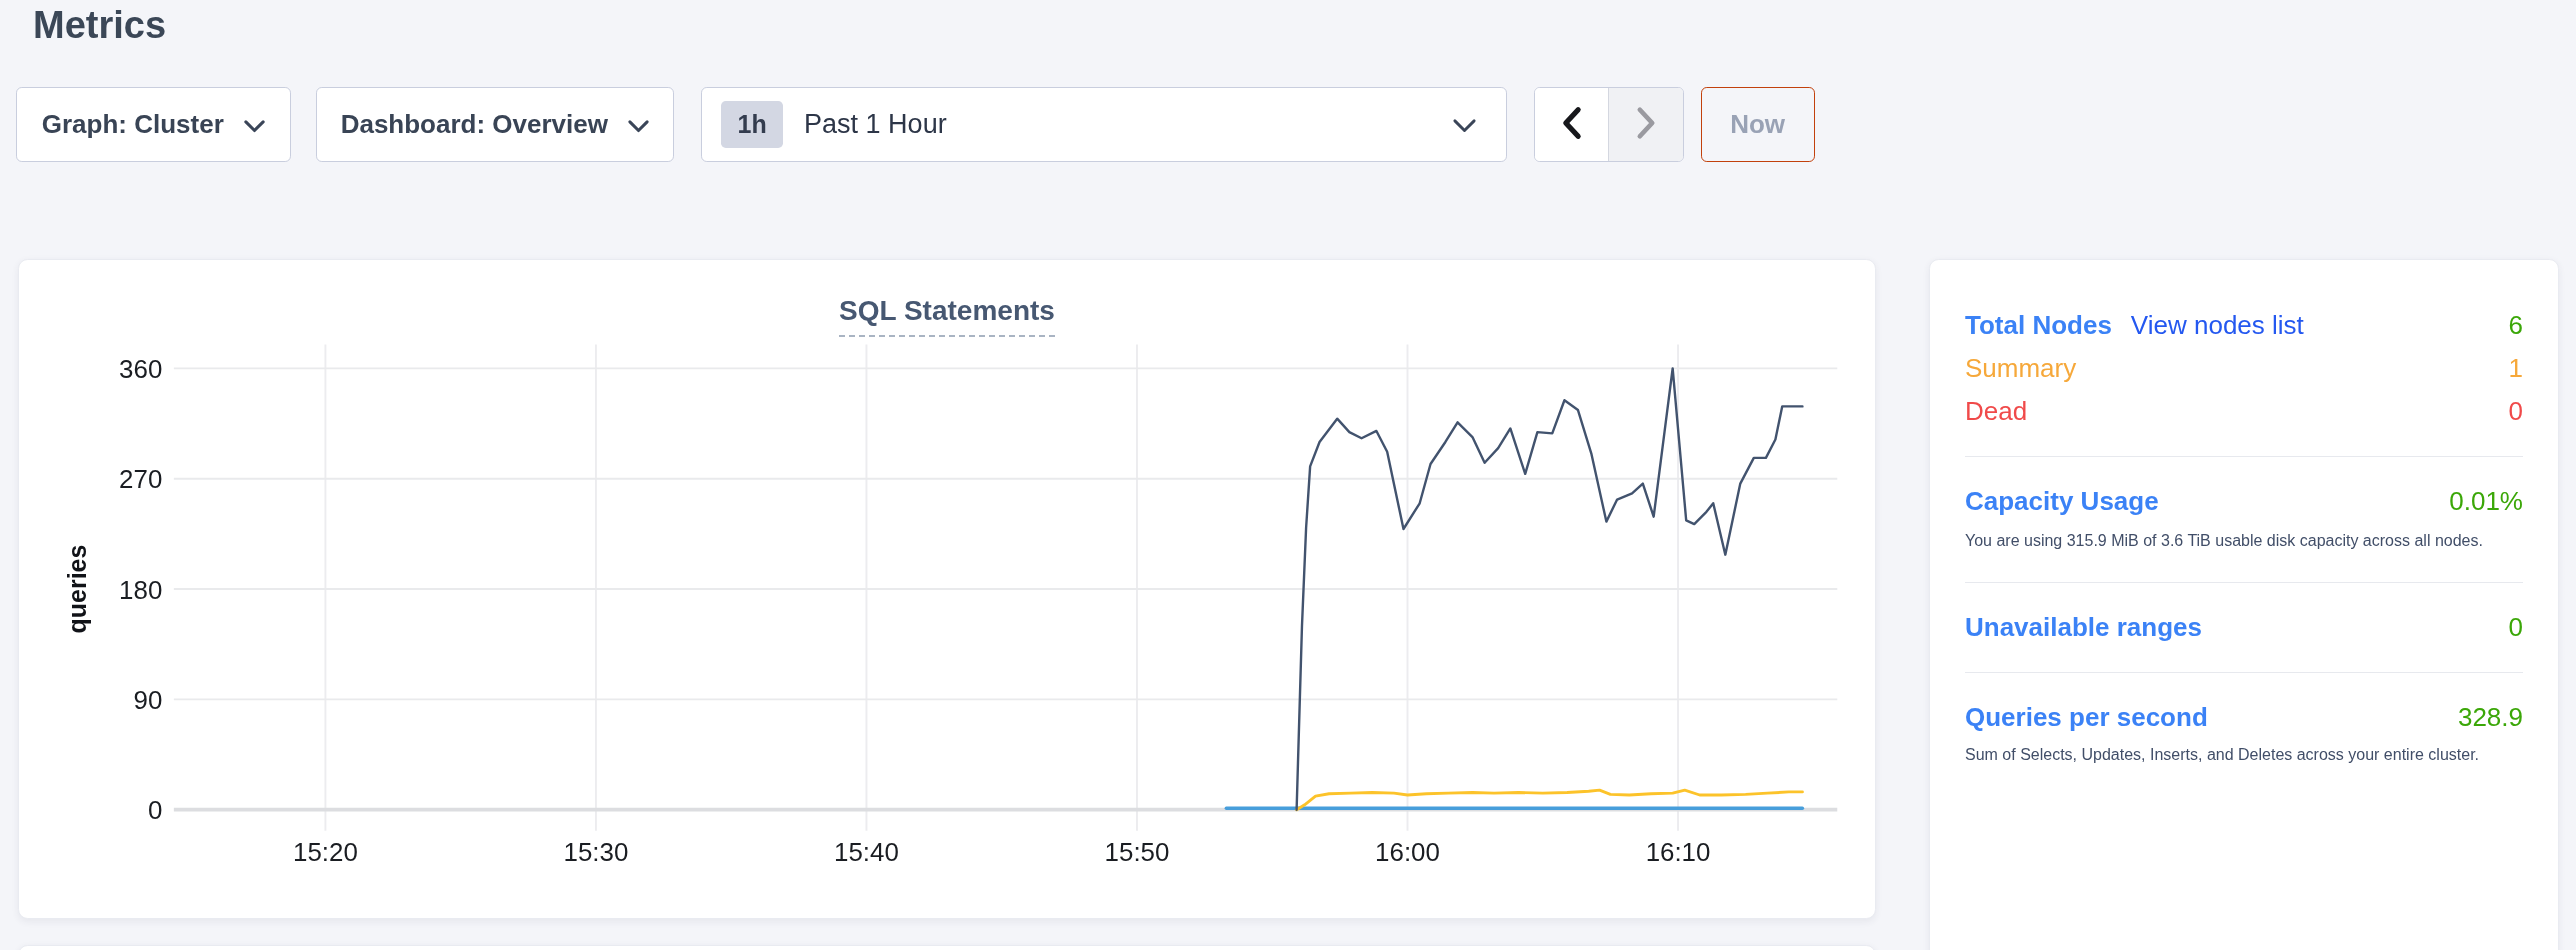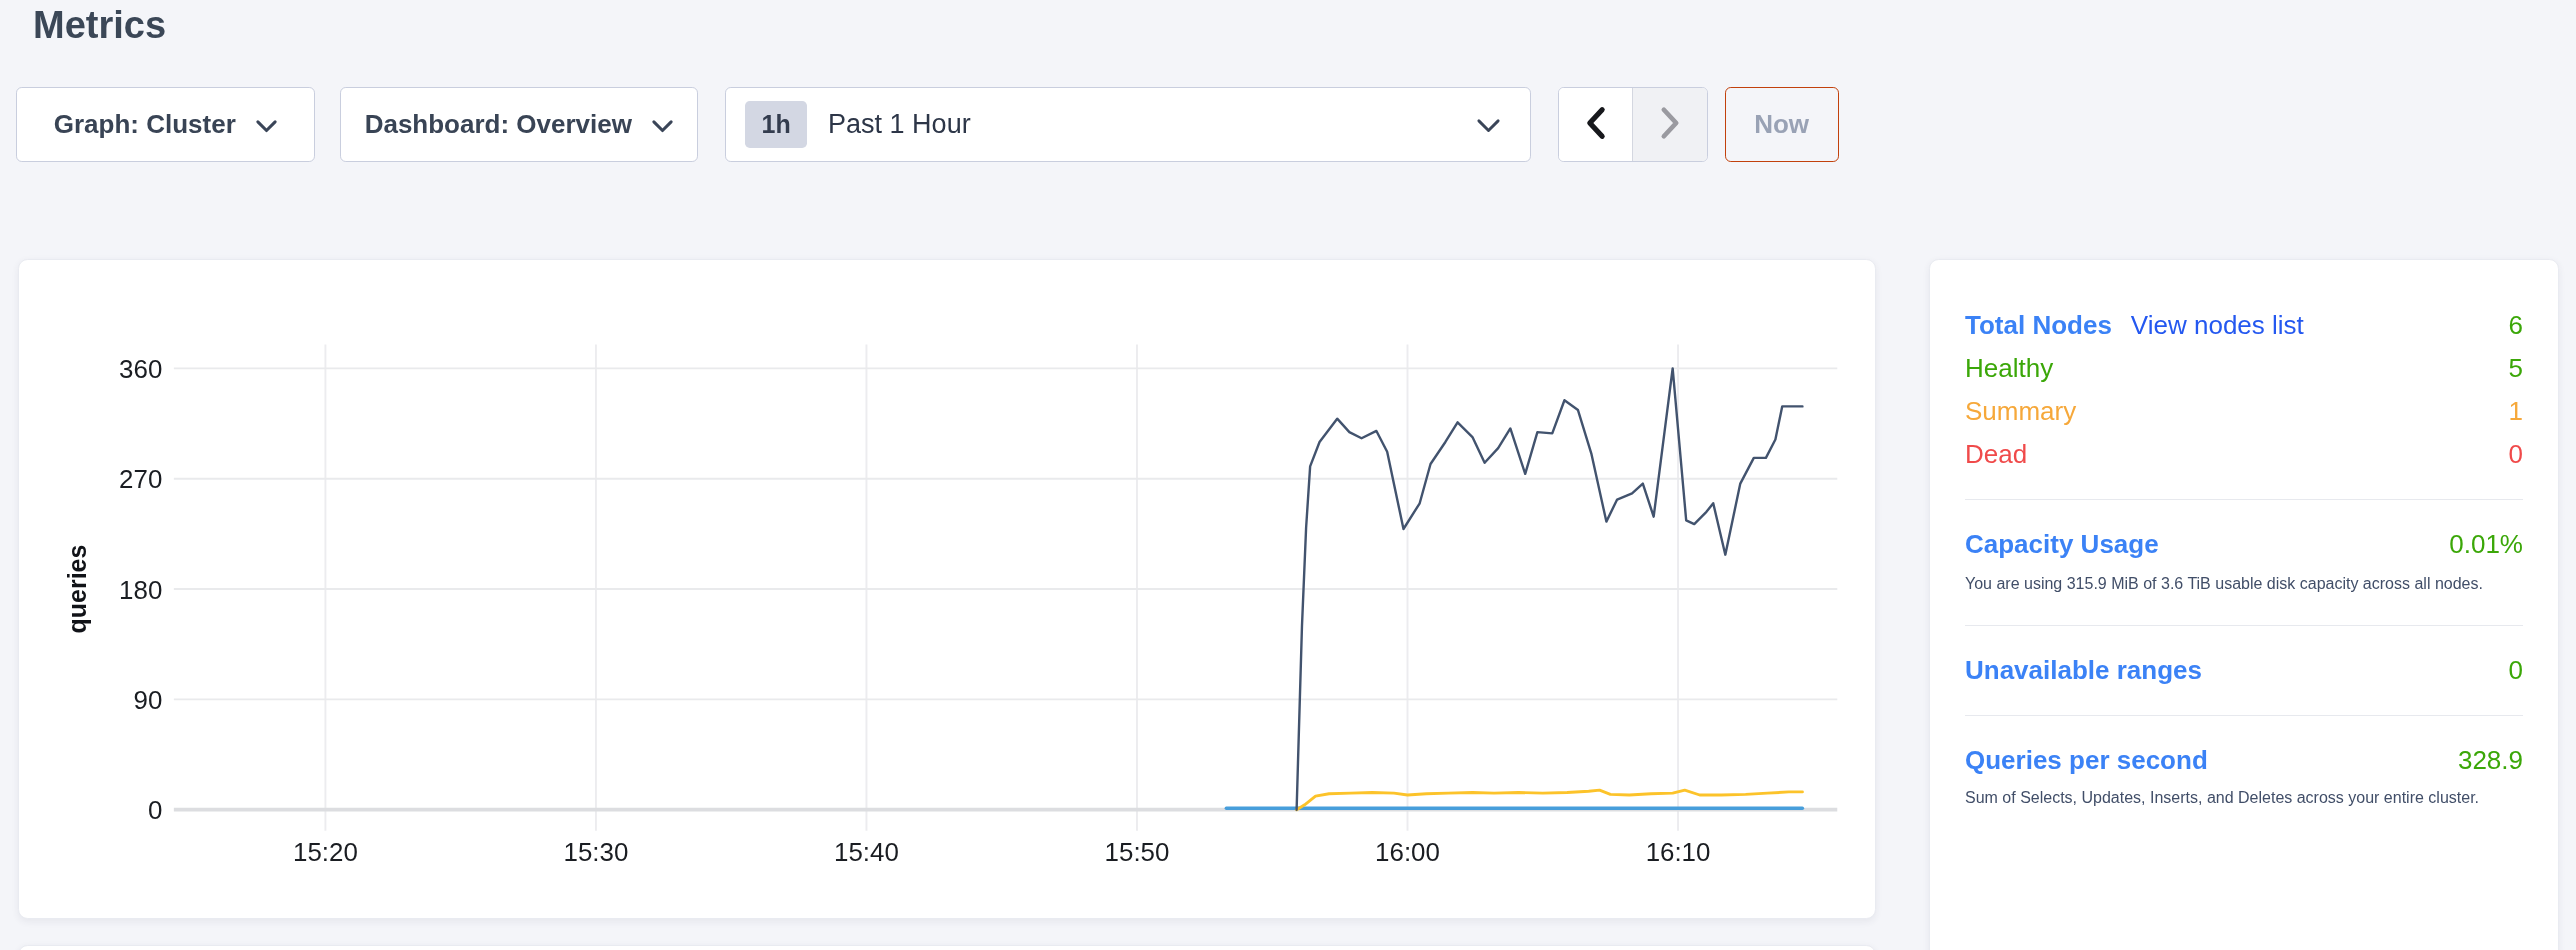--- a/index.html
+++ b/index.html
@@ -16,21 +16,21 @@
     font-size:38px; font-weight:700; color:#3b4757; line-height:46px;
   }
   
   .toolbar { position:absolute; left:16.3px; top:87px; display:flex; align-items:stretch; height:75px; }
   .btn {
     display:flex; align-items:center; justify-content:center;
     background:#fff; border:1px solid #c9cede; border-radius:5.8px;
     font-size:26px; font-weight:bold; color:#394455; cursor:pointer;
   }
   .dropdown-btn { gap:19px; }
-  #graph-btn { width:299px; }
+  #graph-btn { width:275px; }
   #dashboard-btn { width:358px; margin-left:25px; }
   .time-selector {
     width:806px; margin-left:27px; justify-content:flex-start;
     padding:0 29px 0 19px; font-weight:normal;
   }
   .time-badge {
     background:#d3d7e3; border-radius:4.8px; padding:8.6px 16.3px;
     font-size:25px; font-weight:bold; color:#333c4e; margin-right:21px;
   }
   .time-label { font-size:27px; color:#2d3648; }
@@ -124,20 +124,23 @@
             <polyline points="5,5 18,19 5,33" fill="none" stroke="#9a9aa0" stroke-width="5" stroke-linecap="round" stroke-linejoin="round"></polyline>
           </svg>
       </span>
     </div>
   </div>
 
   <div class="btn" id="now-btn">Now</div>
 </div>
 
 <div class="panel" id="chart-panel">
+  <div class="chart-title-wrap">
+    <span class="chart-title">SQL Statements</span>
+  </div>
   <svg id="chart-svg" width="1858" height="660" viewBox="0 0 1936 688" font-family="Liberation Sans, sans-serif">
       <line x1="319" y1="88" x2="319" y2="595" stroke="#ececef" stroke-width="2"></line>
       <line x1="601" y1="88" x2="601" y2="595" stroke="#ececef" stroke-width="2"></line>
       <line x1="883" y1="88" x2="883" y2="595" stroke="#ececef" stroke-width="2"></line>
       <line x1="1165" y1="88" x2="1165" y2="595" stroke="#ececef" stroke-width="2"></line>
       <line x1="1447" y1="88" x2="1447" y2="595" stroke="#ececef" stroke-width="2"></line>
       <line x1="1729" y1="88" x2="1729" y2="595" stroke="#ececef" stroke-width="2"></line>
       <line x1="161" y1="458" x2="1895" y2="458" stroke="#e9eaec" stroke-width="2"></line>
       <line x1="161" y1="343" x2="1895" y2="343" stroke="#e9eaec" stroke-width="2"></line>
       <line x1="161" y1="228" x2="1895" y2="228" stroke="#e9eaec" stroke-width="2"></line>
@@ -165,24 +168,20 @@
 
 <div class="panel" id="summary-panel">
 
   <div class="sum-rows">
     <div class="srow">
       <span class="lbl-bold">Total Nodes</span>
       <a class="link">View nodes list</a>
       <span class="val green">6</span>
     </div>
     <div class="srow">
-      <span class="green">Healthy</span>
-      <span class="val green">5</span>
-    </div>
-    <div class="srow">
       <span class="orange">Summary</span>
       <span class="val orange">1</span>
     </div>
     <div class="srow">
       <span class="red">Dead</span>
       <span class="val red">0</span>
     </div>
   </div>
 
   <hr class="div">

